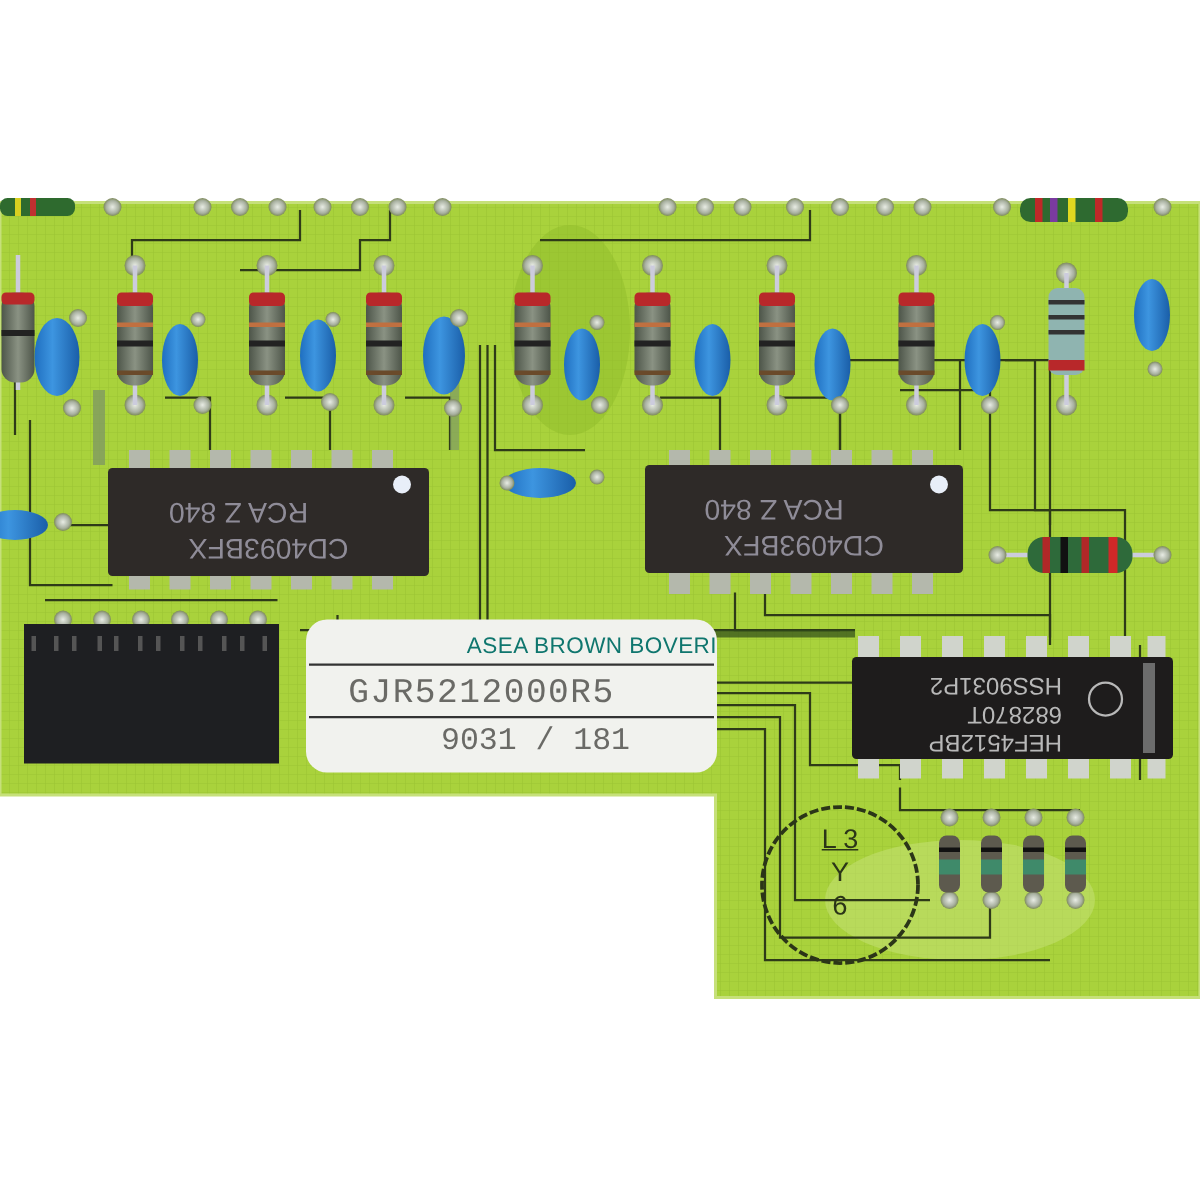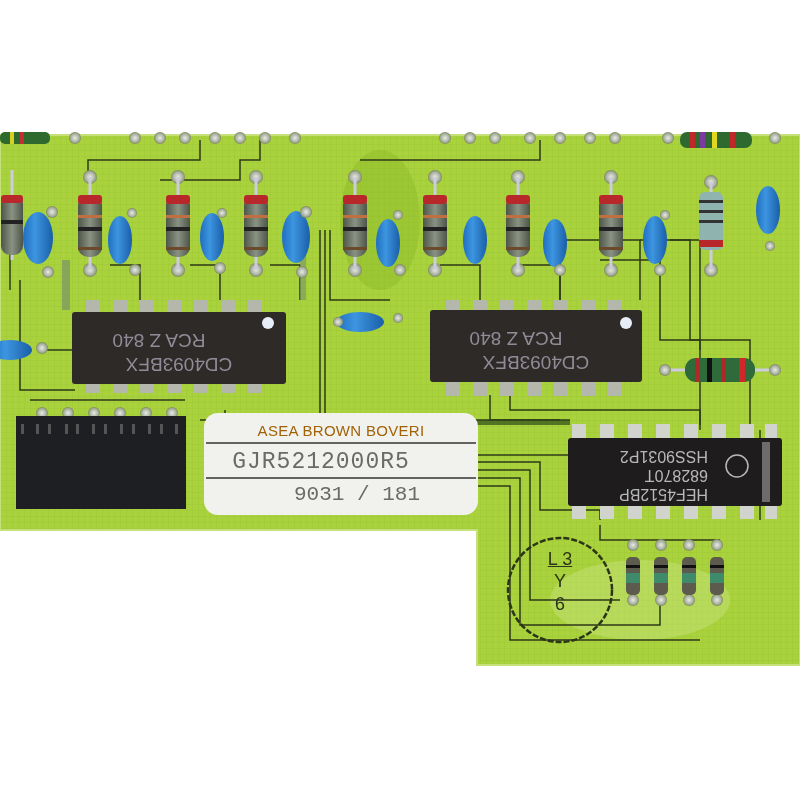--- a/index.html
+++ b/index.html
@@ -368,21 +368,21 @@
 
   <circle cx="560" cy="590" r="52" fill="none" stroke="#2b3518" stroke-width="2.5" stroke-dasharray="6 2"></circle>
 
   <g>
     <rect x="204" y="413" width="274" height="102" rx="14" fill="#f1f2ee"></rect>
     <line x1="206" y1="443" x2="476" y2="443" stroke="#333" stroke-width="1.5"></line>
     <line x1="206" y1="478" x2="476" y2="478" stroke="#333" stroke-width="1.5"></line>
   </g>
 </svg>
 
-<div class="label-text" style="position:absolute;left:204px;top:422px;width:274px;text-align:center;font-size:15px;color:#a16207;letter-spacing:0.3px;">ASEA BROWN BOVERI</div>
+<div class="label-text" style="position:absolute;left:204px;top:422px;width:274px;text-align:right;font-size:15px;color:#0f766e;letter-spacing:0.3px;">ASEA BROWN BOVERI</div>
 <div class="mono" style="position:absolute;left:204px;top:449px;width:234px;text-align:center;font-size:23px;color:#6a6a66;letter-spacing:1px;">GJR5212000R5</div>
 <div class="mono" style="position:absolute;left:204px;top:483px;width:306px;text-align:center;font-size:21px;color:#6a6a66;">9031 / 181</div>
 
 <div style="position:absolute;left:72px;top:318px;width:214px;height:60px;transform:rotate(180deg);text-align:center;color:#8f8c98;font-family:'Liberation Sans',sans-serif;">
   <div style="font-size:19px;line-height:24px;margin-top:2px;">CD4093BFX</div>
   <div style="font-size:19px;line-height:24px;padding-left:40px;">RCA Z 840</div>
 </div>
 
 <div style="position:absolute;left:430px;top:316px;width:212px;height:60px;transform:rotate(180deg);text-align:center;color:#8f8c98;font-family:'Liberation Sans',sans-serif;">
   <div style="font-size:19px;line-height:24px;margin-top:2px;">CD4093BFX</div>

